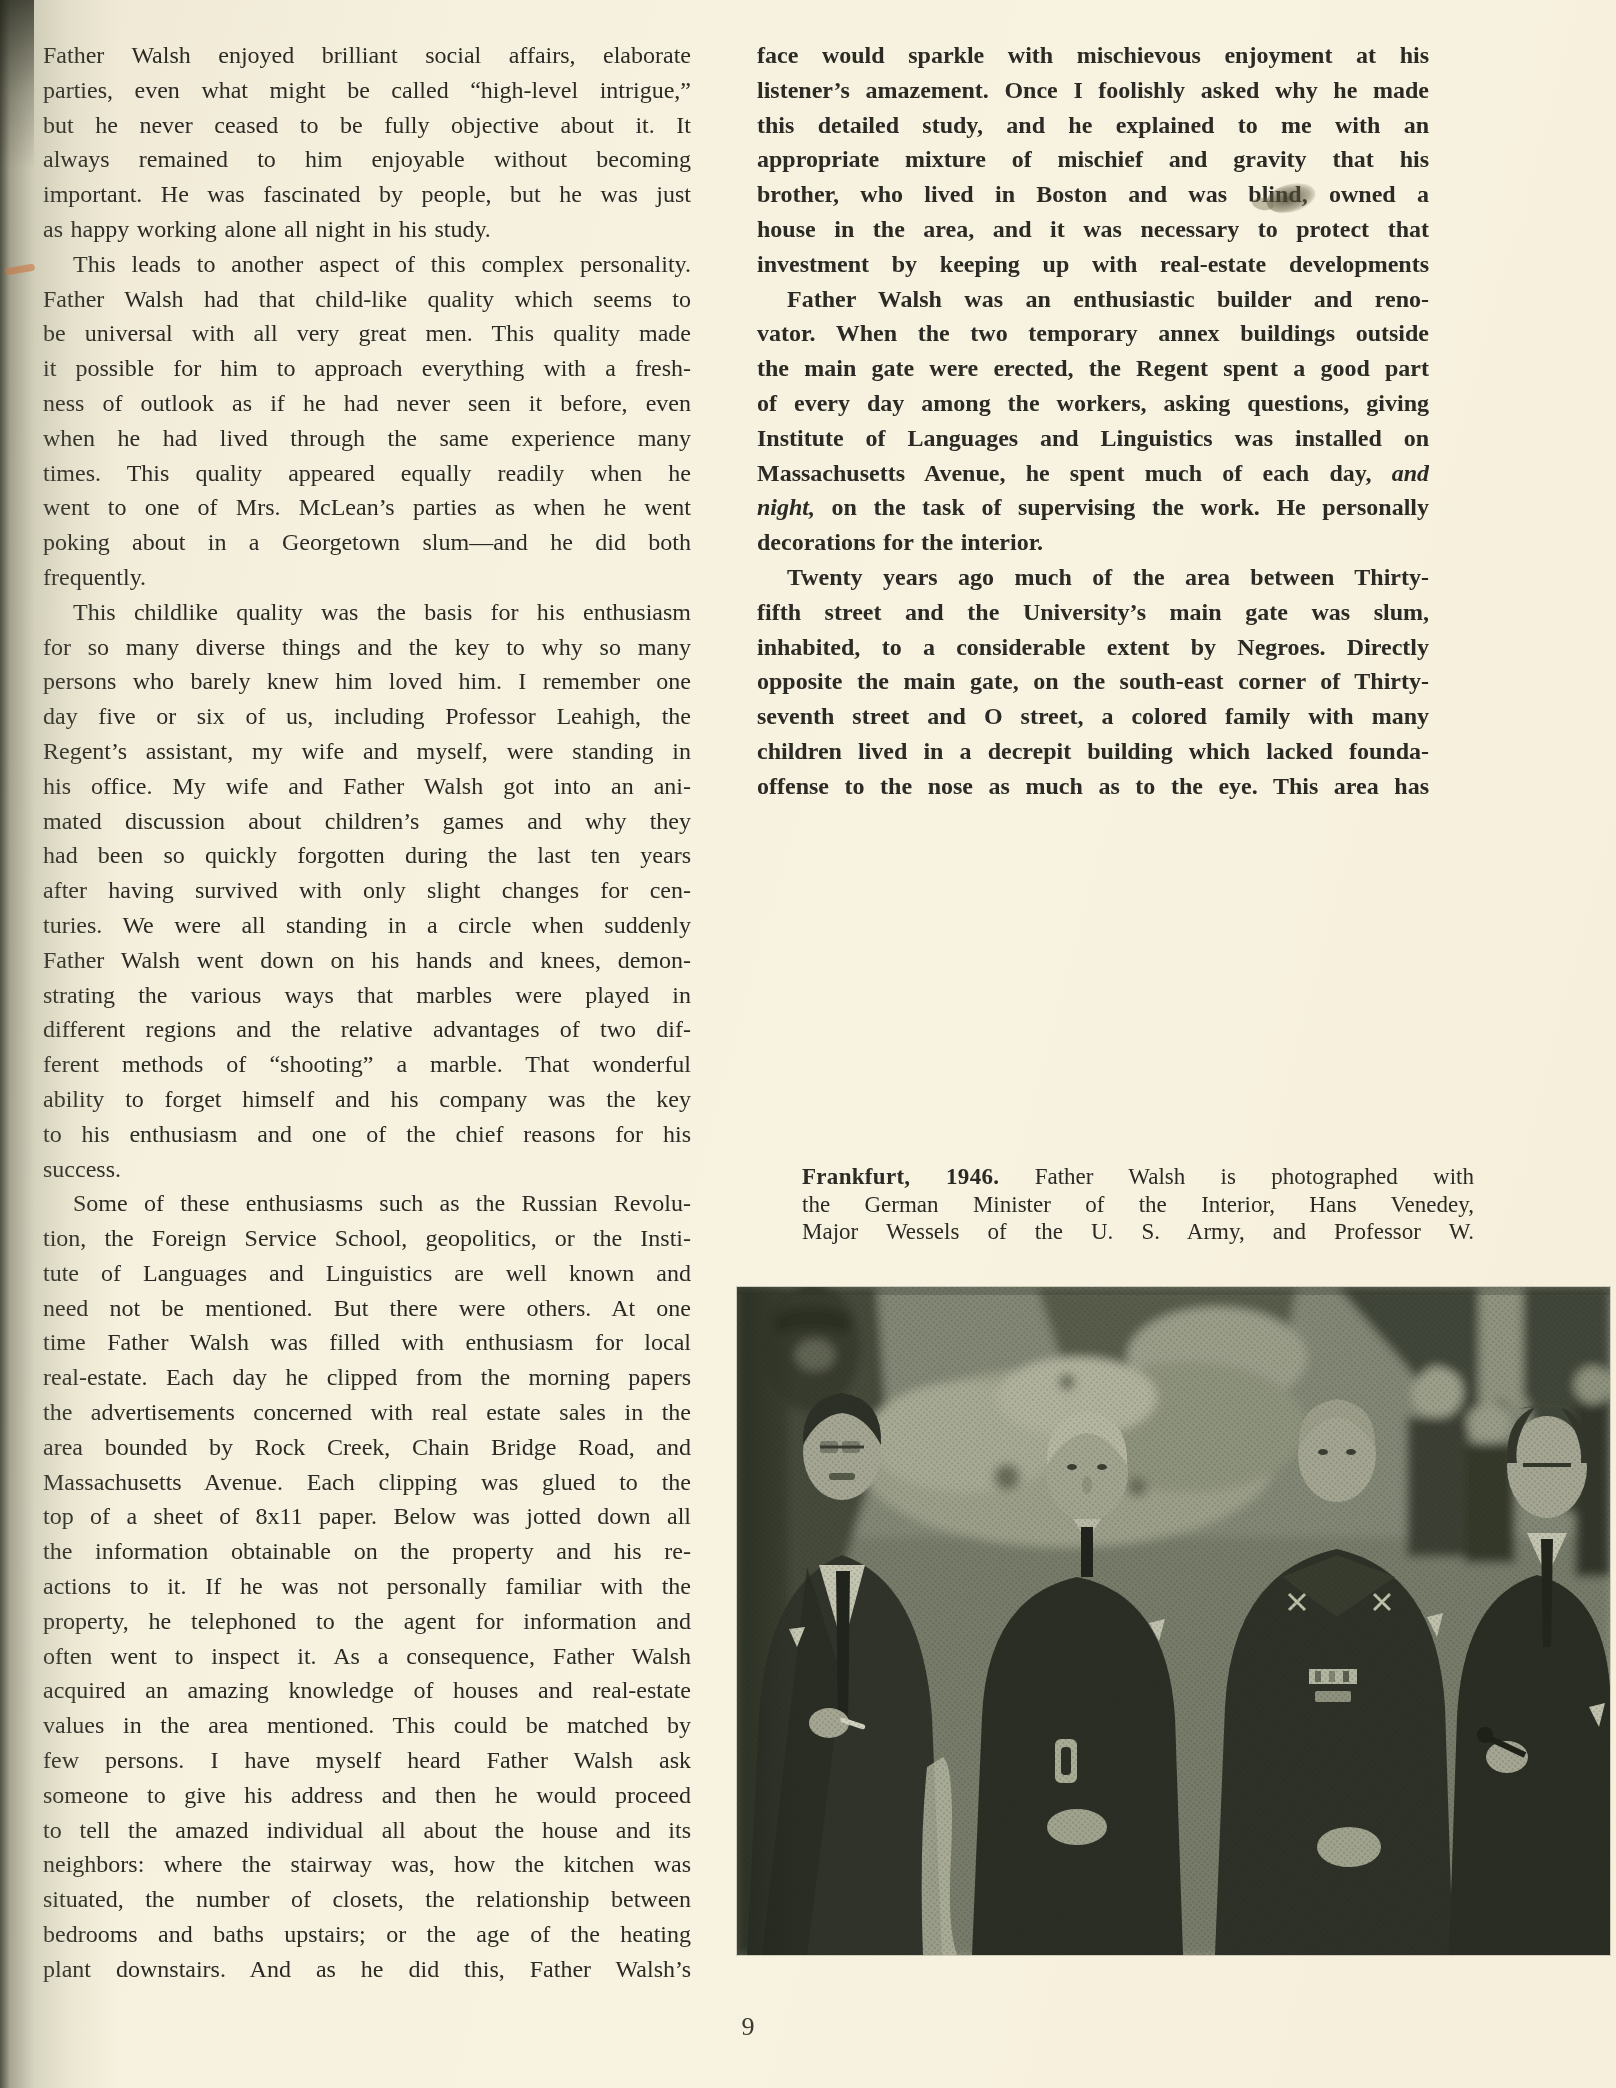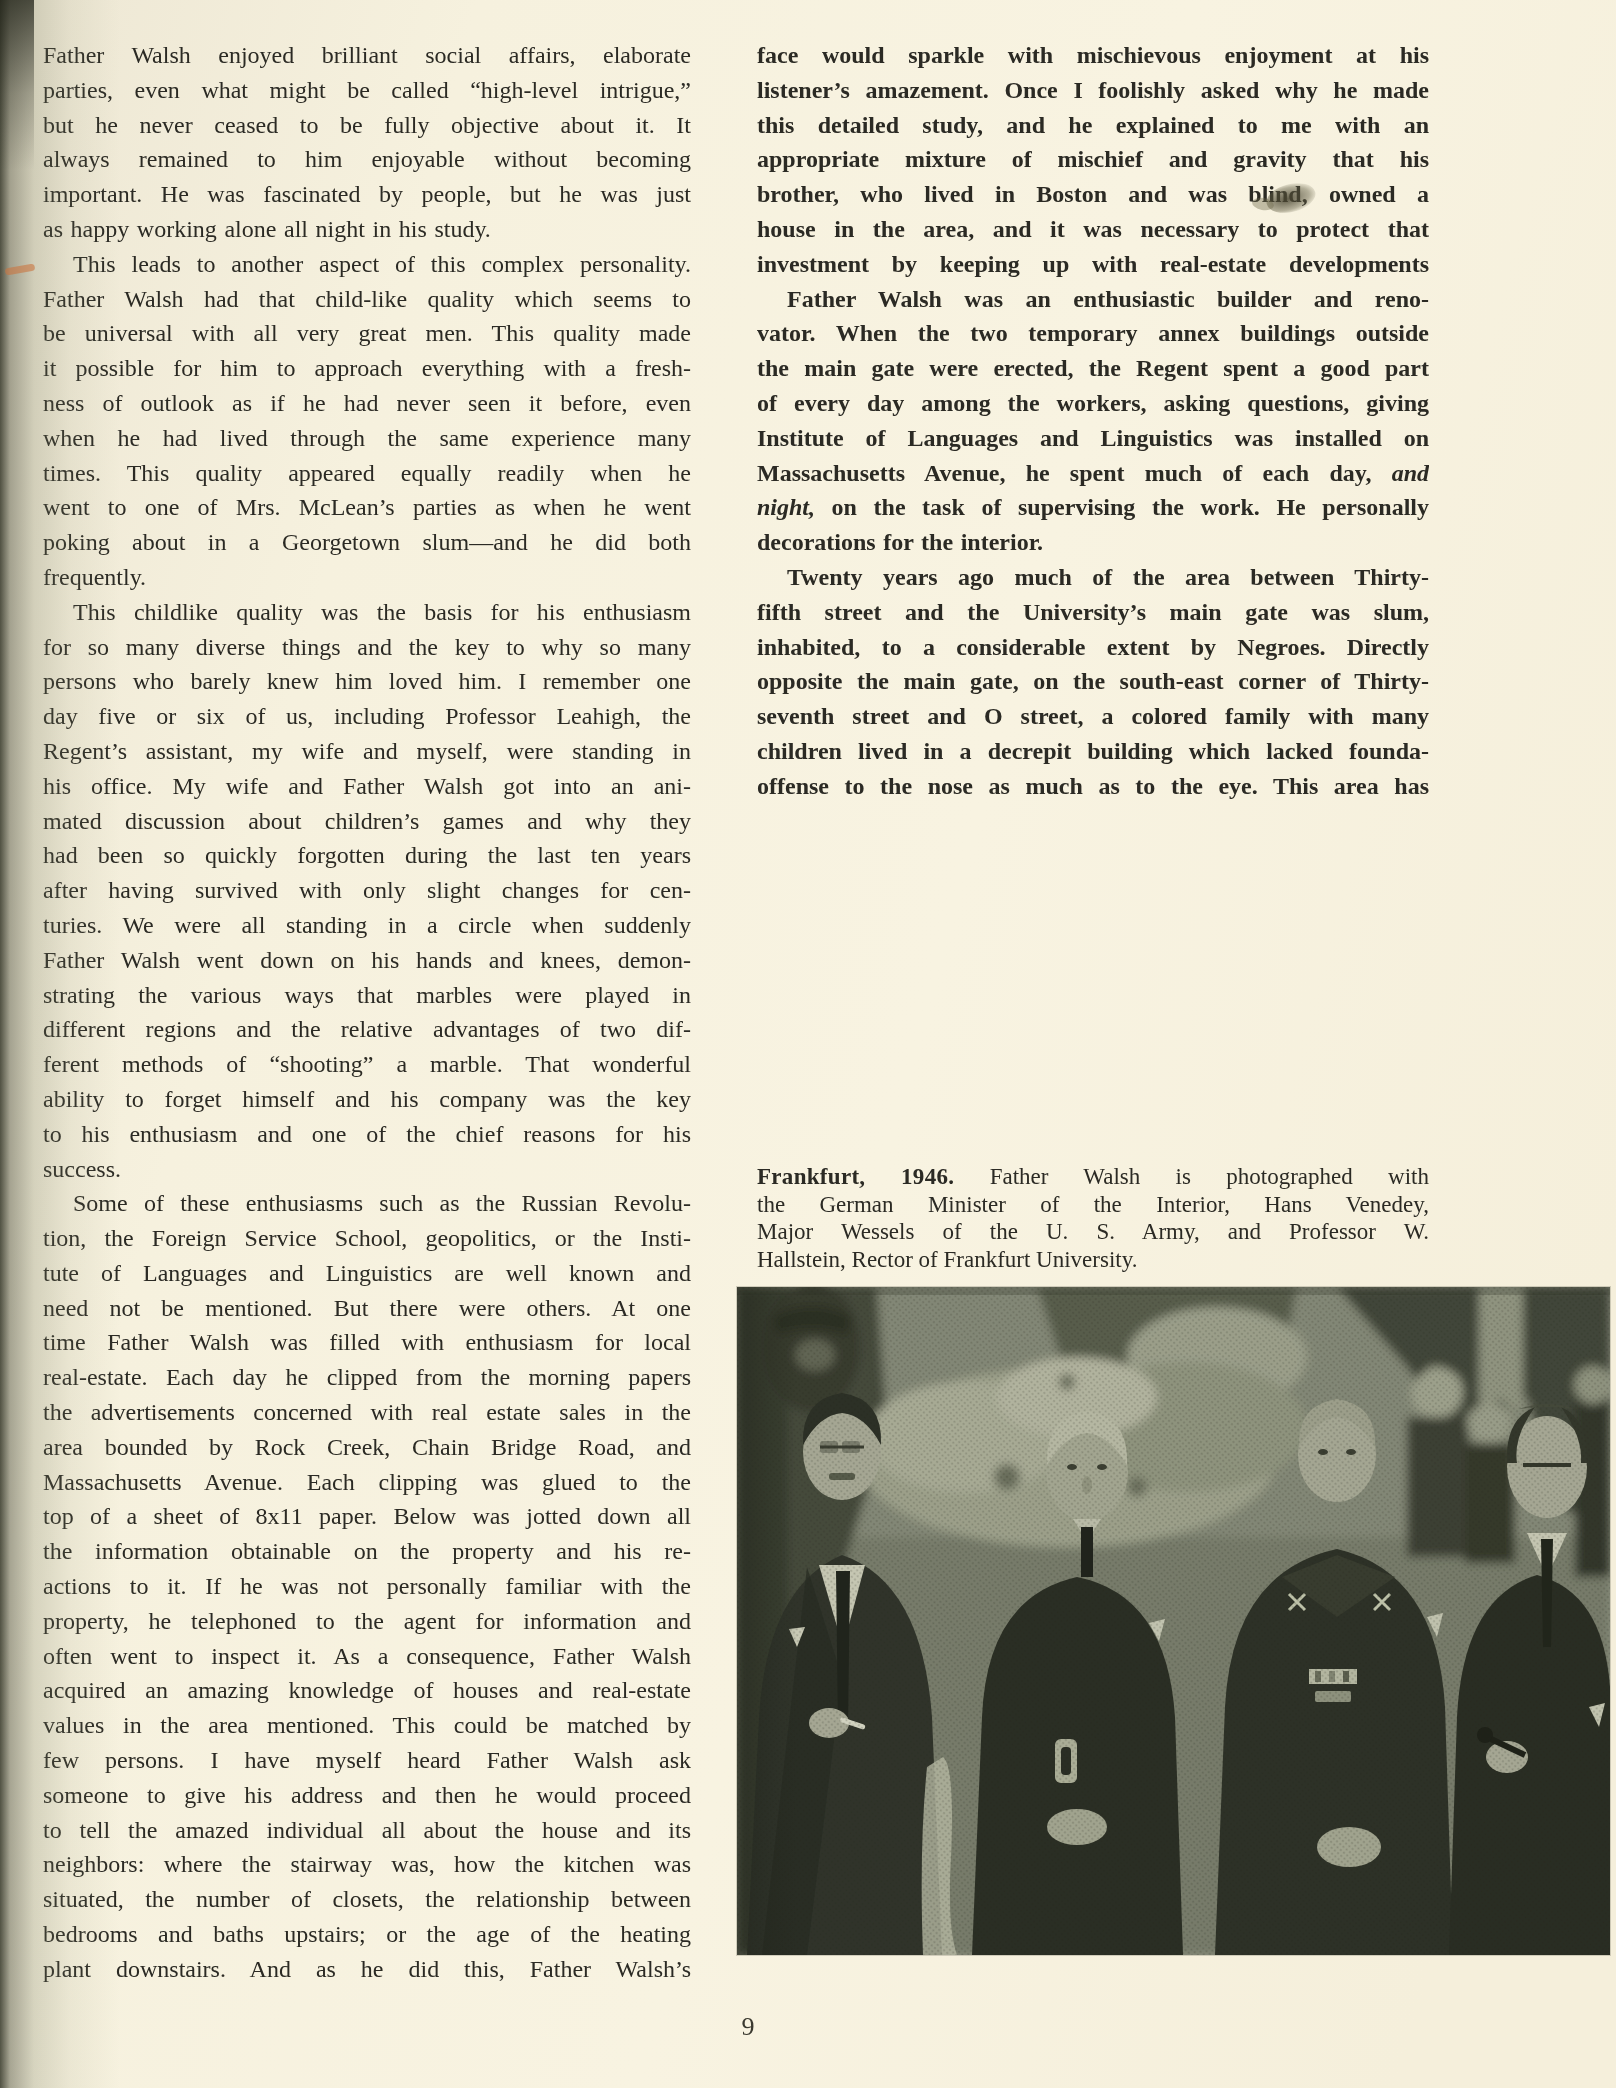--- a/index.html
+++ b/index.html
@@ -41,21 +41,21 @@
   }
   .col{position:absolute;top:38px;font-size:24px;line-height:34.8px;word-spacing:1.6px;}
   .col-left{left:43px;width:648px;}
   .col-right{left:757px;width:672px;font-weight:bold;}
   .line{
     height:34.8px;overflow:hidden;white-space:normal;
     text-align:justify;text-align-last:justify;text-justify:inter-word;
   }
   .line.e{text-align-last:left;}
   .line.i{text-indent:30px;}
-  .caption{position:absolute;left:757px;top:1163px;width:672px;font-size:23px;line-height:27.6px;}
+  .caption{position:absolute;left:802px;top:1163px;width:672px;font-size:23px;line-height:27.6px;}
   .caption .line{height:27.6px;}
   .caption b{letter-spacing:.3px;}
   .photo{position:absolute;left:737px;top:1287px;width:873px;height:668px;box-shadow:0 0 0 1px rgba(90,92,74,.25);}
   .photo svg{display:block;width:100%;height:100%;}
   .pagenum{position:absolute;left:693px;top:2012px;width:110px;text-align:center;font-size:26px;color:#3a392f;}
 </style>
 </head>
 <body>
 
 <div class="page">
@@ -141,21 +141,20 @@
       <div class="line">opposite the main gate, on the south-east corner of Thirty-</div>
       <div class="line">seventh street and O street, a colored family with many</div>
       <div class="line">children lived in a decrepit building which lacked founda-</div>
       <div class="line">offense to the nose as much as to the eye.  This area has</div>
     </div>
 
   <div class="caption">
       <div class="line"><b>Frankfurt, 1946.</b> Father Walsh is photographed with</div>
       <div class="line">the German Minister of the Interior, Hans Venedey,</div>
       <div class="line">Major Wessels of the U. S. Army, and Professor W.</div>
-      <div class="line e">Hallstein, Rector of Frankfurt University.</div>
     </div>
 
   <div class="photo">
     <svg viewBox="0 0 873 668" preserveAspectRatio="none" role="img">
       <defs>
         <pattern id="ht" width="4.2" height="4.2" patternUnits="userSpaceOnUse" patternTransform="rotate(40)">
           <circle cx="1.2" cy="1.2" r="1" fill="rgba(28,30,22,0.20)"></circle>
         </pattern>
         <filter id="soft" x="-20%" y="-20%" width="140%" height="140%">
             <feGaussianBlur stdDeviation="5"></feGaussianBlur>

